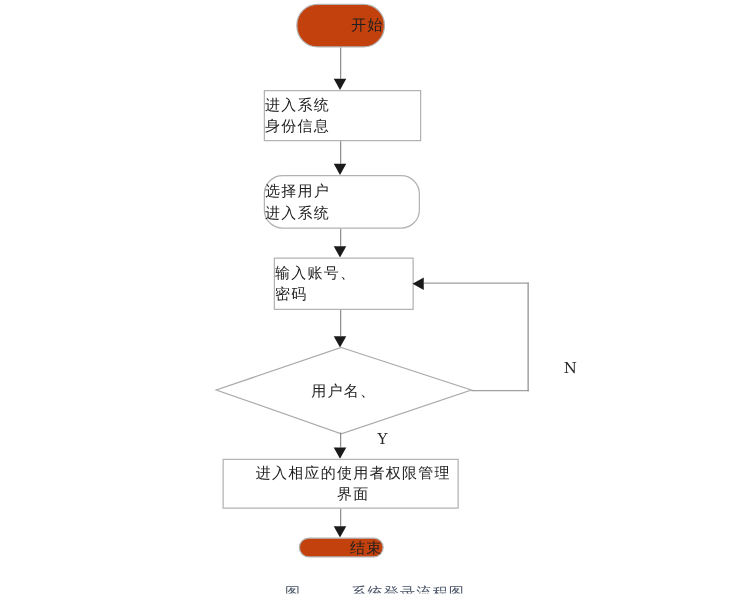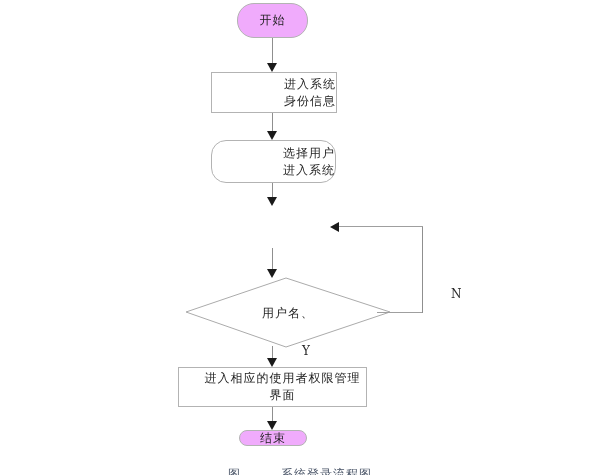--- a/index.html
+++ b/index.html
@@ -6,40 +6,40 @@
   #canvas{
     position:relative;width:605px;height:475px;background:#ffffff;
     overflow:hidden;
     font-family:"DejaVu Serif","Liberation Serif",serif;
     color:#1f1f1f;
   }
   .node-text{
     font-size:12px;line-height:17px;letter-spacing:1px;text-align:center;color:#1f1f1f;
   }
   .term{
-    position:absolute;border:1px solid #b3b3b3;border-radius:17px;background:#f0abfc;
-    display:flex;align-items:center;justify-content:center;box-sizing:border-box;
+    position:absolute;border:1px solid #b3b3b3;border-radius:17px;background:#c2410c;
+    display:flex;align-items:center;justify-content:flex-end;box-sizing:border-box;
   }
   .rect{
     position:absolute;border:1px solid #b3b3b3;background:#ffffff;
-    display:flex;flex-direction:column;align-items:flex-end;justify-content:center;box-sizing:border-box;
+    display:flex;flex-direction:column;align-items:flex-start;justify-content:center;box-sizing:border-box;
   }
   .vline{position:absolute;width:1px;background:#8f8f8f;}
   .hline{position:absolute;height:1px;background:#9f9f9f;}
   .arrow-down{
     position:absolute;width:0;height:0;
     border-left:5px solid transparent;border-right:5px solid transparent;
     border-top:9px solid #1a1a1a;
   }
   .arrow-left{
     position:absolute;width:0;height:0;
     border-top:5px solid transparent;border-bottom:5px solid transparent;
     border-right:9px solid #1a1a1a;
   }
-  .diamond-wrap{position:absolute;left:183px;top:277px;width:210px;height:72px;font-family:Liberation Serif, serif;}
+  .diamond-wrap{position:absolute;left:170px;top:277px;width:210px;height:72px;font-family:Liberation Serif, serif;}
   .diamond-wrap svg{display:block;}
   .diamond-text{
     position:absolute;left:0;top:0;width:210px;height:72px;
     display:flex;flex-direction:column;align-items:center;justify-content:center;
   }
   .edge-label{position:absolute;font-size:12px;color:#2a2a2a;letter-spacing:0;}
   #caption{
     position:absolute;left:228px;top:466px;font-size:12px;color:#4a5568;
     letter-spacing:1px;white-space:nowrap;
   }
@@ -66,20 +66,24 @@
   <div class="arrow-down" style="left:267px;top:131px;"></div>
 
   <div class="rect" style="left:211px;top:140px;width:125px;height:43px;border-radius:15px;">
     <span class="node-text">选择用户</span>
     <span class="node-text">进入系统</span>
   </div>
 
   <div class="vline" style="left:272px;top:183px;height:14px;"></div>
   <div class="arrow-down" style="left:267px;top:197px;"></div>
 
+  <div class="rect" style="left:219px;top:206px;width:112px;height:42px;">
+    <span class="node-text">输入账号、</span>
+    <span class="node-text">密码</span>
+  </div>
 
   <div class="vline" style="left:272px;top:248px;height:21px;"></div>
   <div class="arrow-down" style="left:267px;top:269px;"></div>
 
   <div class="diamond-wrap">
     <svg width="210" height="72" viewBox="0 0 210 72">
       <polygon points="103,1 207,35 103,70 3,35" fill="#ffffff" stroke="#ababab" stroke-width="1"></polygon>
     </svg>
     <div class="diamond-text">
       <span class="node-text">用户名、</span>

